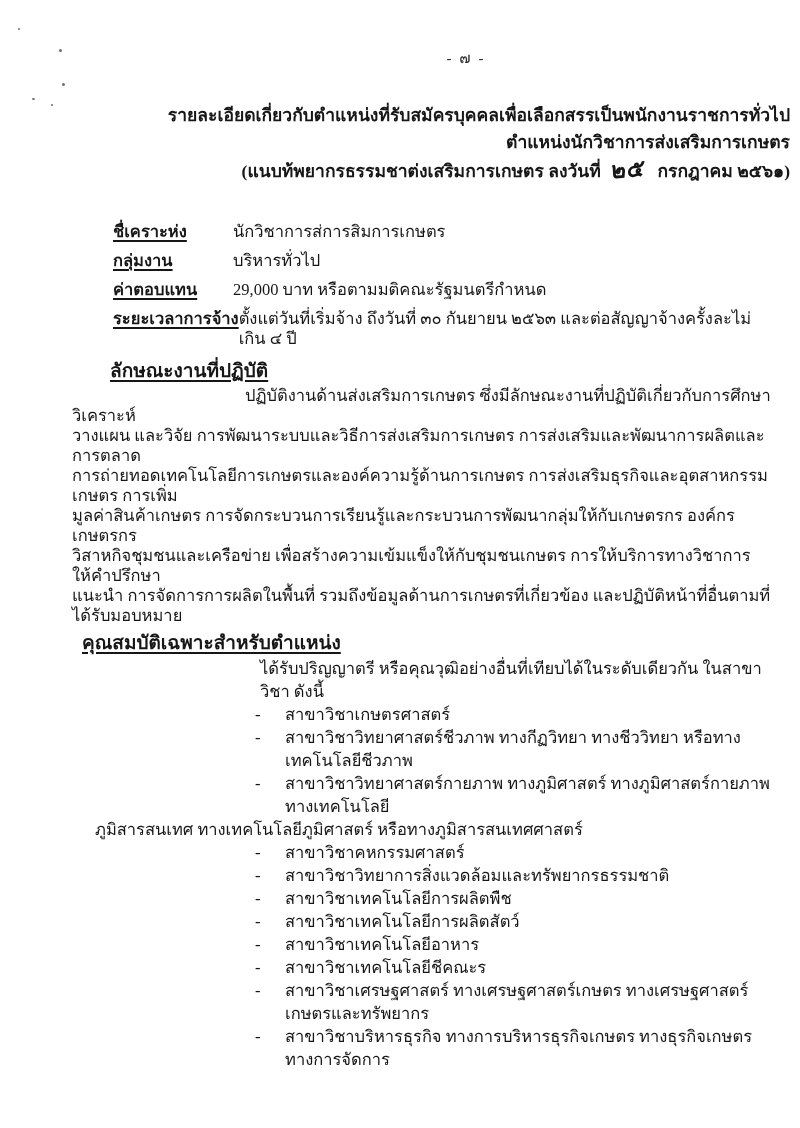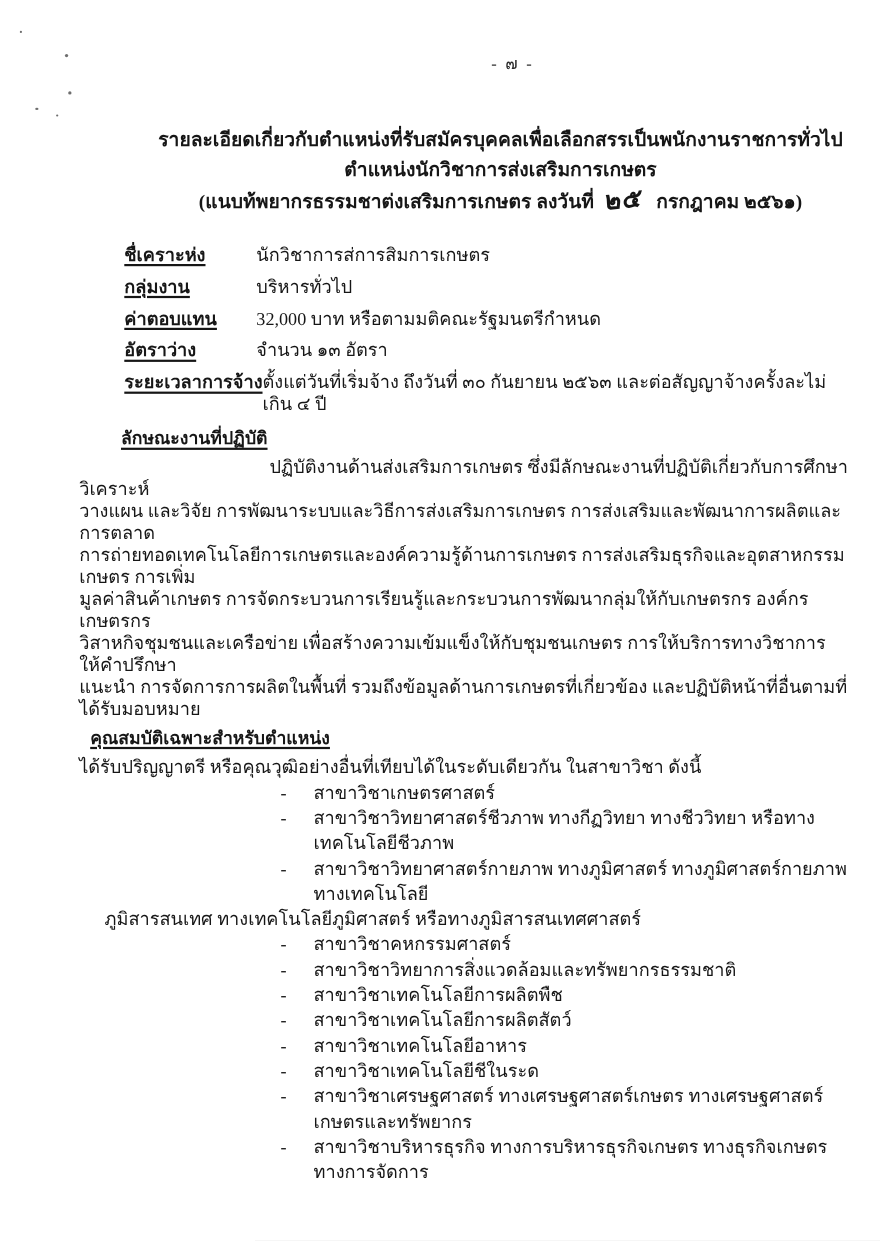--- a/index.html
+++ b/index.html
@@ -12,51 +12,51 @@
     font-family:"Liberation Serif","DejaVu Serif",serif;
     overflow:hidden;
   }
   .speck{position:absolute;background:#4a4a4a;border-radius:50%;opacity:.8;}
   .pagenum{
     position:absolute;top:46px;left:0;right:0;
     text-align:center;text-indent:132px;
     font-size:15px;color:#2b2b2b;letter-spacing:2px;
   }
   .title-block{
-    position:absolute;top:114px;left:120px;width:670px;
-    text-align:center;font-weight:700;font-size:17.5px;line-height:27px;
+    position:absolute;top:102px;left:120px;width:670px;
+    text-align:right;font-weight:700;font-size:17.5px;line-height:27px;
   }
   .handwritten{
     display:inline-block;
     font-size:23px;font-weight:700;
     transform:rotate(-5deg) skewX(-10deg);
     margin:0 12px 0 10px;
     letter-spacing:1px;
   }
   .content{
     position:absolute;top:222px;left:72px;width:700px;
     font-size:16.5px;
   }
   .fields{margin-left:41px;}
   .field-row{display:flex;margin-bottom:9px;line-height:20px;}
   .field-label{
     min-width:120px;font-weight:700;
     text-decoration:underline;text-decoration-thickness:1.6px;text-underline-offset:3px;
   }
   .field-value{flex:1;}
   .sec-heading{
-    font-weight:700;font-size:16px;line-height:26px;
+    font-weight:700;font-size:19px;line-height:26px;
     text-decoration:underline;text-decoration-thickness:1.8px;text-underline-offset:3px;
   }
   .duties-heading{margin-left:38px;margin-top:2px;}
   .duties-par{line-height:20px;margin-top:2px;}
   .duties-line.first{text-indent:173px;}
   .qual-heading{margin-left:10px;margin-top:4px;}
   .qual{line-height:23px;}
-  .qual-intro{margin-top:1px;}
+  .qual-intro{margin-left:188px;margin-top:1px;}
   .qual-item{margin-left:183px;display:flex;}
   .dash{display:inline-block;width:30px;flex:0 0 30px;}
   .qual-cont-23{margin-left:23px;}
 </style>
 </head>
 <body>
 
 <div class="page">
 
   <span class="speck" style="top:28px;left:18px;width:2px;height:2px;"></span>
@@ -79,25 +79,21 @@
       <div class="field-row">
         <span class="field-label">ชื่เคราะห่ง</span>
         <span class="field-value">นักวิชาการส่การสิมการเกษตร</span>
       </div>
       <div class="field-row">
         <span class="field-label">กลุ่มงาน</span>
         <span class="field-value">บริหารทั่วไป</span>
       </div>
       <div class="field-row">
         <span class="field-label">ค่าตอบแทน</span>
-        <span class="field-value">32,000 บาท หรือตามมติคณะรัฐมนตรีกำหนด</span>
-      </div>
-      <div class="field-row">
-        <span class="field-label">อัตราว่าง</span>
-        <span class="field-value">จำนวน ๑๓ อัตรา</span>
+        <span class="field-value">29,000 บาท หรือตามมติคณะรัฐมนตรีกำหนด</span>
       </div>
       <div class="field-row">
         <span class="field-label">ระยะเวลาการจ้าง</span>
         <span class="field-value">ตั้งแต่วันที่เริ่มจ้าง ถึงวันที่ ๓๐ กันยายน ๒๕๖๓ และต่อสัญญาจ้างครั้งละไม่เกิน ๔ ปี</span>
       </div>
     </div>
 
     <div class="sec-heading duties-heading">ลักษณะงานที่ปฏิบัติ</div>
     <div class="duties-par">
       <div class="duties-line first">ปฏิบัติงานด้านส่งเสริมการเกษตร ซึ่งมีลักษณะงานที่ปฏิบัติเกี่ยวกับการศึกษา วิเคราะห์</div>
@@ -140,21 +136,21 @@
       <div class="qual-item">
         <span class="dash">-</span>
         <span>สาขาวิชาเทคโนโลยีการผลิตสัตว์</span>
       </div>
       <div class="qual-item">
         <span class="dash">-</span>
         <span>สาขาวิชาเทคโนโลยีอาหาร</span>
       </div>
       <div class="qual-item">
         <span class="dash">-</span>
-        <span>สาขาวิชาเทคโนโลยีชีในระด</span>
+        <span>สาขาวิชาเทคโนโลยีชีคณะร</span>
       </div>
       <div class="qual-item">
         <span class="dash">-</span>
         <span>สาขาวิชาเศรษฐศาสตร์ ทางเศรษฐศาสตร์เกษตร ทางเศรษฐศาสตร์เกษตรและทรัพยากร</span>
       </div>
       <div class="qual-item">
         <span class="dash">-</span>
         <span>สาขาวิชาบริหารธุรกิจ ทางการบริหารธุรกิจเกษตร ทางธุรกิจเกษตร ทางการจัดการ</span>
       </div>
 

